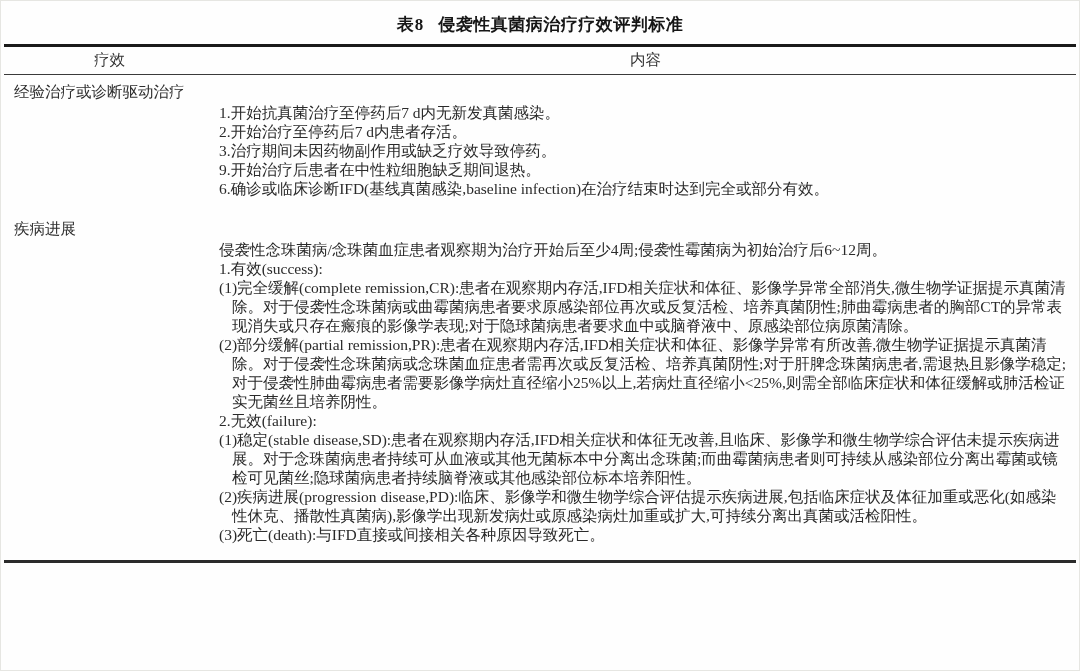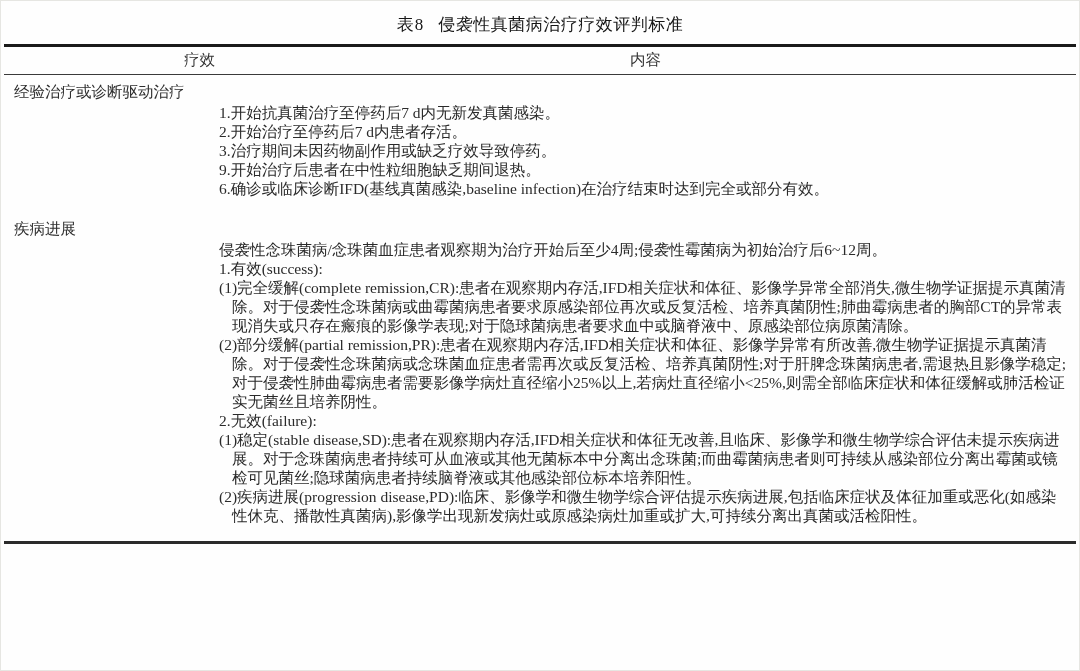--- a/index.html
+++ b/index.html
@@ -12,40 +12,40 @@
     color: #262626;
     overflow: hidden;
     position: relative;
     box-shadow: inset 0 0 0 1px #e6e6e2;
   }
   .title {
     text-align: center;
     padding-top: 13px;
     height: 35px;
     font-size: 17px;
-    font-weight: normal;
+    font-weight: bold;
     color: #161616;
   }
   .title .tlabel { margin-right: 14px; letter-spacing: 1px; }
   .title .ttext { letter-spacing: 0.5px; }
 
   .table {
     margin: 9px 4px 0 4px;
     border-top: 3px solid #1a1a1a;
     border-bottom: 3px solid #2b2b2b;
   }
   .thead {
     display: flex;
     align-items: center;
     height: 28px;
     border-bottom: 1px solid #3a3a3a;
     font-size: 15.5px;
     color: #333;
   }
-  .th-label { width: 211px; text-align: right; }
+  .th-label { width: 211px; text-align: center; }
   .th-content { flex: 1; text-align: center; }
 
   .trow { position: relative; }
   .rlabel {
     position: absolute;
     left: 10px;
     top: 7px;
     font-size: 15.5px;
     color: #2e2e2e;
     white-space: nowrap;
@@ -92,17 +92,18 @@
   <div class="trow">
     <div class="rlabel">疾病进展</div>
     <div class="rcontent">
             <div class="item hang0">侵袭性念珠菌病/念珠菌血症患者观察期为治疗开始后至少4周;侵袭性霉菌病为初始治疗后6~12周。</div>
             <div class="item hang1">1.有效(success):</div>
             <div class="item hang2">(1)完全缓解(complete remission,CR):患者在观察期内存活,IFD相关症状和体征、影像学异常全部消失,微生物学证据提示真菌清除。对于侵袭性念珠菌病或曲霉菌病患者要求原感染部位再次或反复活检、培养真菌阴性;肺曲霉病患者的胸部CT的异常表现消失或只存在瘢痕的影像学表现;对于隐球菌病患者要求血中或脑脊液中、原感染部位病原菌清除。</div>
             <div class="item hang2">(2)部分缓解(partial remission,PR):患者在观察期内存活,IFD相关症状和体征、影像学异常有所改善,微生物学证据提示真菌清除。对于侵袭性念珠菌病或念珠菌血症患者需再次或反复活检、培养真菌阴性;对于肝脾念珠菌病患者,需退热且影像学稳定;对于侵袭性肺曲霉病患者需要影像学病灶直径缩小25%以上,若病灶直径缩小&lt;25%,则需全部临床症状和体征缓解或肺活检证实无菌丝且培养阴性。</div>
             <div class="item hang1">2.无效(failure):</div>
             <div class="item hang2">(1)稳定(stable disease,SD):患者在观察期内存活,IFD相关症状和体征无改善,且临床、影像学和微生物学综合评估未提示疾病进展。对于念珠菌病患者持续可从血液或其他无菌标本中分离出念珠菌;而曲霉菌病患者则可持续从感染部位分离出霉菌或镜检可见菌丝;隐球菌病患者持续脑脊液或其他感染部位标本培养阳性。</div>
             <div class="item hang2">(2)疾病进展(progression disease,PD):临床、影像学和微生物学综合评估提示疾病进展,包括临床症状及体征加重或恶化(如感染性休克、播散性真菌病),影像学出现新发病灶或原感染病灶加重或扩大,可持续分离出真菌或活检阳性。</div>
+            <div class="item hang2">(3)死亡(death):与IFD直接或间接相关各种原因导致死亡。</div>
           </div>
   </div>
 </div>
   </div>
 </div>
 
 </body></html>

